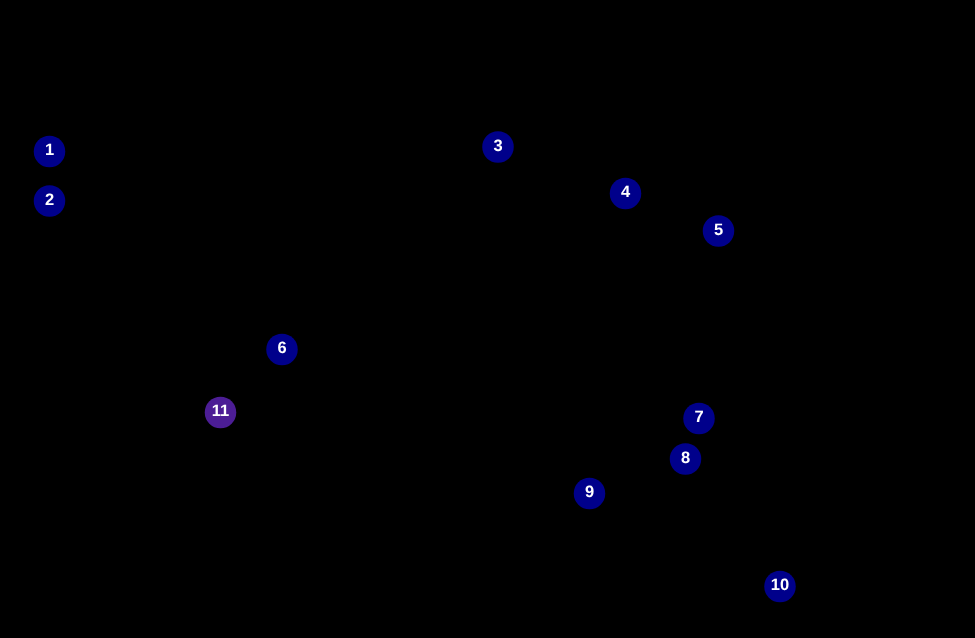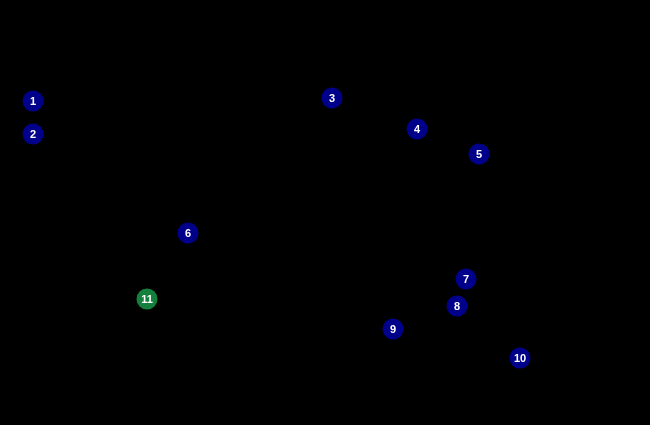--- a/index.html
+++ b/index.html
@@ -68,20 +68,20 @@
   </div>
 
   <div class="som-marker" style="left: 457px; top: 306px; background: rgb(0, 0, 139);">
     <span class="som-marker-label" style="color: rgb(255, 255, 255);">8</span>
   </div>
 
   <div class="som-marker" style="left: 393px; top: 329px; background: rgb(0, 0, 139);">
     <span class="som-marker-label" style="color: rgb(255, 255, 255);">9</span>
   </div>
 
-  <div class="som-marker" style="left: 520px; top: 358px; background: rgb(0, 0, 139);">
+  <div class="som-marker" style="left: 520px; top: 391px; background: rgb(0, 0, 139);">
     <span class="som-marker-label" style="color: rgb(255, 255, 255);">10</span>
   </div>
 
-  <div class="som-marker" style="left: 147px; top: 299px; background: #15803d;">
+  <div class="som-marker" style="left: 147px; top: 275px; background: #4c1d95;">
     <span class="som-marker-label" style="color: rgb(255, 255, 255);">11</span>
   </div>
 </div>
 
 </body></html>

